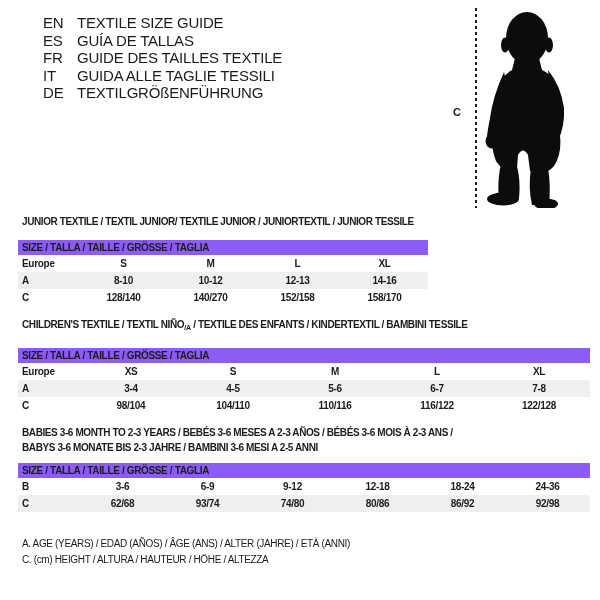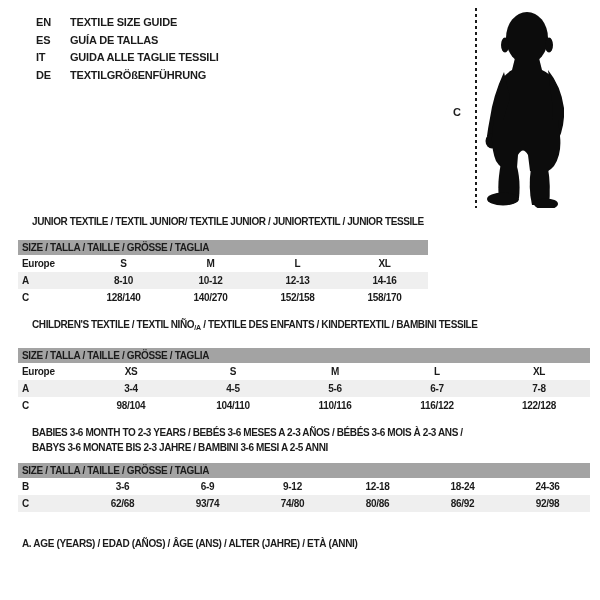--- a/index.html
+++ b/index.html
@@ -5,59 +5,60 @@
   html,body{margin:0;padding:0}
   body{
     width:600px;height:600px;position:relative;overflow:hidden;
     background:#ffffff;color:#1b1b1b;
     font-family:"Liberation Sans", sans-serif;
     -webkit-font-smoothing:antialiased;
   }
   .abs{position:absolute}
 
   
-  .lang{top:14px;left:36px;font-size:11px;font-weight:700;line-height:17.5px;letter-spacing:-0.2px;white-space:nowrap}
+  .lang{top:14px;left:43px;font-size:15px;font-weight:400;line-height:17.5px;letter-spacing:-0.2px;white-space:nowrap}
   .lang .code{display:inline-block;width:34px}
 
   
   .measure-line{
     left:475px;top:8px;width:2px;height:200px;
     background:repeating-linear-gradient(to bottom,#1b1b1b 0 2.6px,transparent 2.6px 6px);
   }
   .c-label{left:453px;top:106px;font-size:11px;font-weight:700}
   .baby-svg{left:482px;top:8px}
 
   
-  .sec-title{left:32px;font-size:10px;font-weight:700;letter-spacing:-0.4px;white-space:nowrap;line-height:12px}
+  .sec-title{left:22px;font-size:10px;font-weight:700;letter-spacing:-0.4px;white-space:nowrap;line-height:12px}
   .sec-title .subsc{font-size:7px;vertical-align:-2px;letter-spacing:-0.2px}
   .two-line div{line-height:15px}
 
   
   .tbl{left:18px}
   .bar{
-    height:15px;line-height:15px;background:#a3a3a3;
+    height:15px;line-height:15px;background:#8b5cf6;
     font-size:10px;font-weight:700;letter-spacing:-0.35px;
     padding-left:4px;white-space:nowrap;
   }
   table{border-collapse:collapse;table-layout:fixed;width:100%;
         font-size:10px;font-weight:700;letter-spacing:-0.3px;color:#1b1b1b}
   td{height:17px;padding:0;text-align:center;white-space:nowrap}
   td.lbl{text-align:left;padding-left:4px}
   tr.alt{background:#efefef}
 
   
-  .legend{left:22px;font-size:10px;font-weight:700;letter-spacing:-0.35px;white-space:nowrap}
+  .legend{left:22px;font-size:10px;font-weight:400;letter-spacing:-0.35px;white-space:nowrap}
   .legend div{line-height:16px}
 </style>
 </head>
 <body>
 
 <div class="abs lang">
   <div><span class="code">EN</span><span>TEXTILE SIZE GUIDE</span></div>
   <div><span class="code">ES</span><span>GUÍA DE TALLAS</span></div>
+  <div><span class="code">FR</span><span>GUIDE DES TAILLES TEXTILE</span></div>
   <div><span class="code">IT</span><span>GUIDA ALLE TAGLIE TESSILI</span></div>
   <div><span class="code">DE</span><span>TEXTILGRÖßENFÜHRUNG</span></div>
 </div>
 
 <div class="abs measure-line"></div>
 <div class="abs c-label">C</div>
 <svg class="abs baby-svg" width="84" height="200" viewBox="0 0 84 200" aria-hidden="true">
   <g fill="#0c0c0c">
 
     <ellipse cx="45" cy="30" rx="21" ry="26"></ellipse>
@@ -195,13 +196,14 @@
         <td>80/86</td>
         <td>86/92</td>
         <td>92/98</td>
       </tr>
     </tbody>
   </table>
 </div>
 
 <div class="abs legend" style="top:536px">
   <div>A. AGE (YEARS) / EDAD (AÑOS) / ÂGE (ANS) / ALTER (JAHRE) / ETÀ (ANNI)</div>
+  <div>C. (cm) HEIGHT / ALTURA / HAUTEUR / HÖHE / ALTEZZA</div>
 </div>
 
 </body></html>

